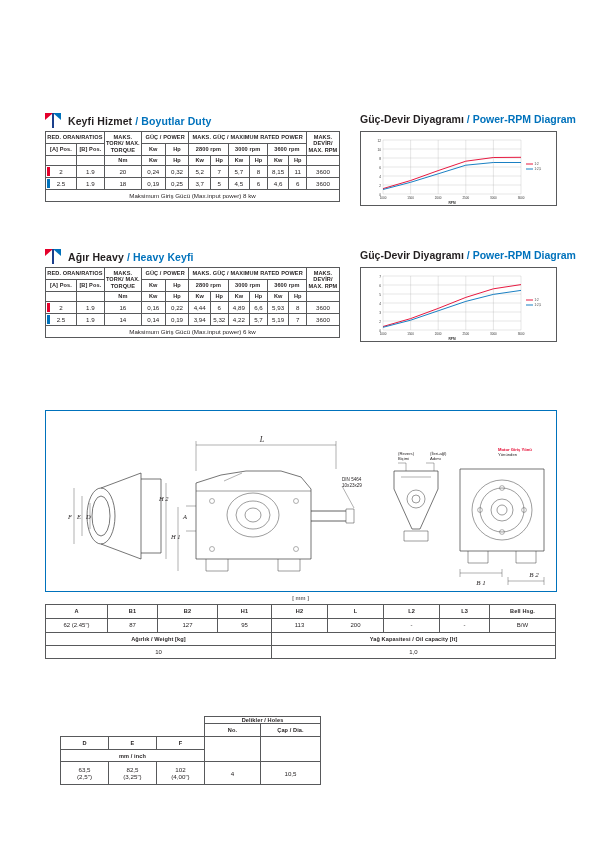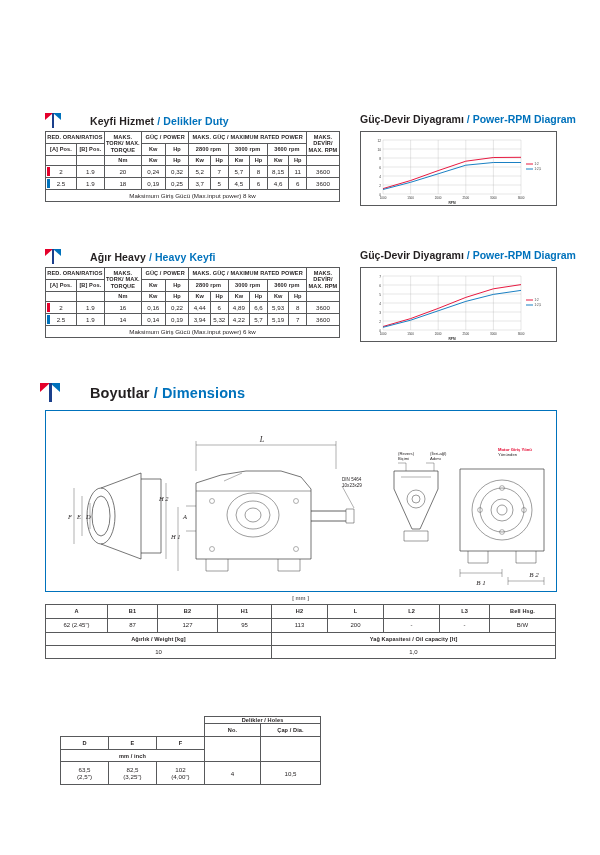--- a/index.html
+++ b/index.html
@@ -15,21 +15,21 @@
   
   .sec-head{display:flex;align-items:center;gap:6px;}
   .flag-icon{width:17px;height:15px;position:relative;flex:0 0 auto;}
   .flag-icon .f1{position:absolute;left:0;top:0;width:0;height:0;
      border-left:8px solid #e4002b;border-bottom:7px solid transparent;}
   .flag-icon .f2{position:absolute;left:8px;top:0;width:0;height:0;
      border-right:8px solid #0072bc;border-bottom:7px solid transparent;}
   .flag-icon .f3{position:absolute;left:7px;top:0;width:2px;height:15px;background:#1b3f8b;}
 
   .sec-title{font-size:10.5px;font-weight:bold;letter-spacing:0.1px;}
-  .sec-title .tr{color:#231f20;margin-left:22px;}
+  .sec-title .tr{color:#231f20;}
   .sec-title .en{color:#0072bc;}
 
   .big-head .sec-title{font-size:14.5px;}
   .big-head .flag-icon{width:22px;height:19px;}
   .big-head .flag-icon .f1{border-left-width:10px;border-bottom-width:9px;}
   .big-head .flag-icon .f2{left:10px;border-right-width:10px;border-bottom-width:9px;}
   .big-head .flag-icon .f3{left:9px;width:2.5px;height:19px;}
 
   .diag-title{font-size:10.5px;font-weight:bold;}
   .diag-title .tr{color:#231f20;margin-top:44px;}
@@ -58,21 +58,21 @@
 <div class="page">
 
   <div style="position:absolute;left:45px;top:113px;" class="sec-head">
     <span class="flag-icon">
         <span class="f1"></span>
         <span class="f2"></span>
         <span class="f3"></span>
       </span>
     <span class="sec-title">
       <span class="tr">Keyfi Hizmet</span>
-      <span class="en">/ Delikler Duty</span>
+      <span class="en">/ Boyutlar Duty</span>
     </span>
   </div>
 
   <div style="position:absolute;left:360px;top:113px;" class="diag-title">
     <span class="tr">Güç-Devir Diyagramı</span>
     <span class="en">/ Power-RPM Diagram</span>
   </div>
 
   <div style="position:absolute;left:45px;top:131px;">
     <table class="spec" style="width:295px;">
@@ -352,31 +352,20 @@
       <polyline fill="none" stroke="#0072bc" stroke-width="0.9" points="22,59.3 49.6,52.2 77.2,42.8 104.8,33.4 132.4,26.4 160,22.4"></polyline>
       <g>
         <line x1="165" y1="32" x2="172" y2="32" stroke="#e4002b" stroke-width="0.9"></line>
         <text x="173.5" y="33.2" font-size="3" fill="#333" font-family="Liberation Sans, sans-serif">1:2</text>
         <line x1="165" y1="37" x2="172" y2="37" stroke="#0072bc" stroke-width="0.9"></line>
         <text x="173.5" y="38.2" font-size="3" fill="#333" font-family="Liberation Sans, sans-serif">1:2,5</text>
       </g>
     </svg>
   </div>
 
-  <div style="position:absolute;left:40px;top:383px;" class="sec-head big-head">
-    <span class="flag-icon">
-        <span class="f1"></span>
-        <span class="f2"></span>
-        <span class="f3"></span>
-      </span>
-    <span class="sec-title">
-      <span class="tr">Boyutlar</span>
-      <span class="en">/ Dimensions</span>
-    </span>
-  </div>
 
   <div class="drawbox" style="position:absolute;left:45px;top:410px;width:510px;height:180px;">
     <svg width="510" height="180" viewBox="0 0 510 180">
       <g stroke="#3b3b3b" fill="none" stroke-width="0.7">
 
         <ellipse cx="55" cy="105" rx="14" ry="28"></ellipse>
         <ellipse cx="55" cy="105" rx="9" ry="20"></ellipse>
         <line x1="55" y1="77" x2="95" y2="62"></line>
         <line x1="55" y1="133" x2="95" y2="148"></line>
         <path d="M95,62 L95,148"></path>

